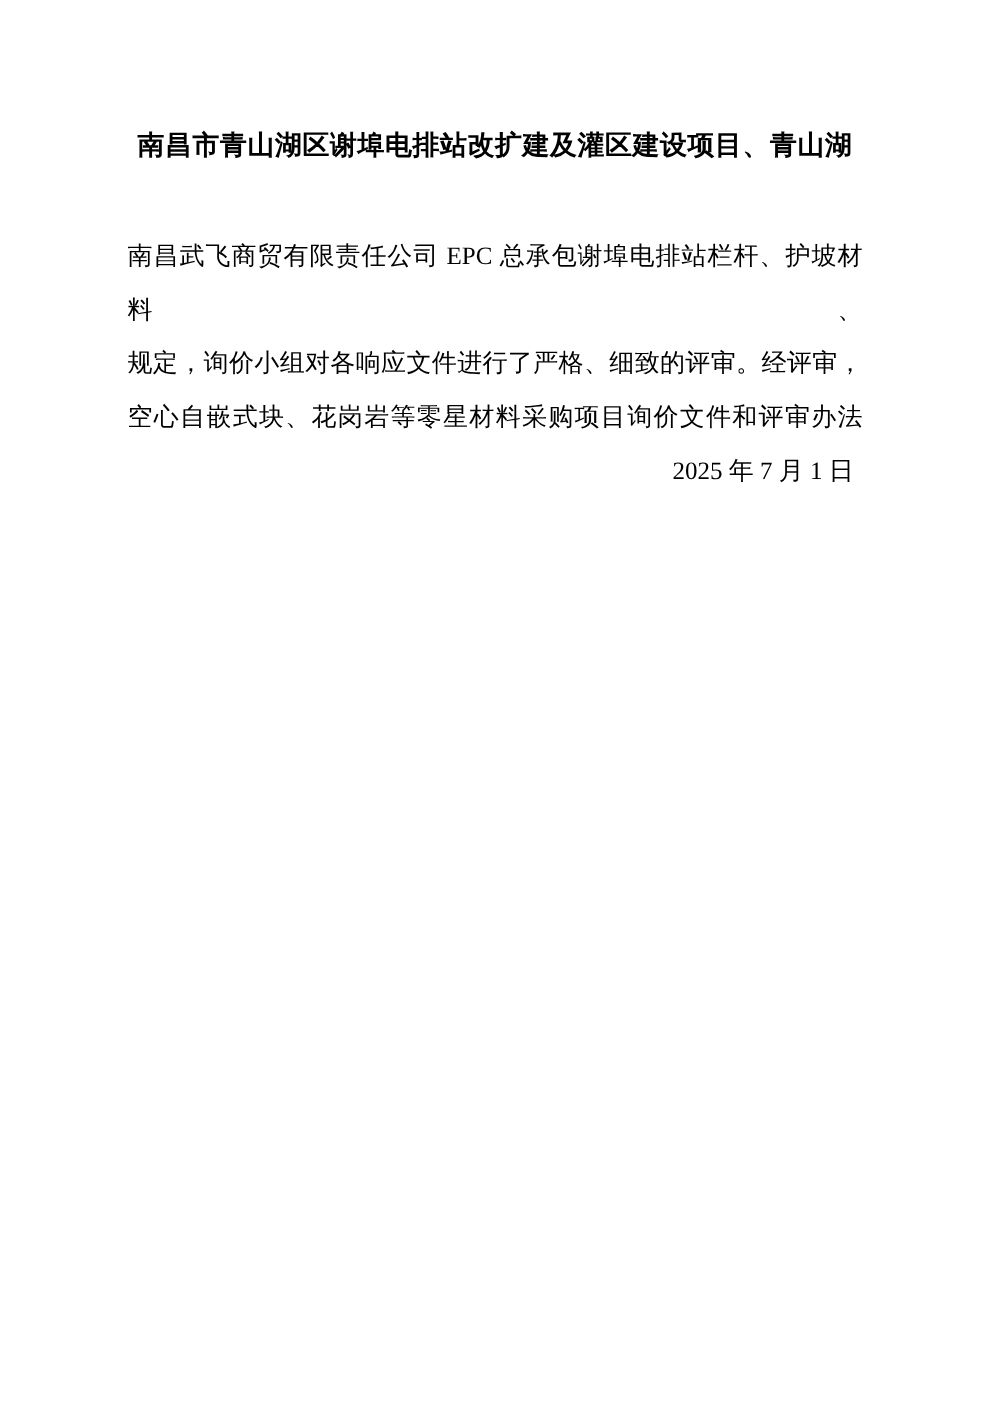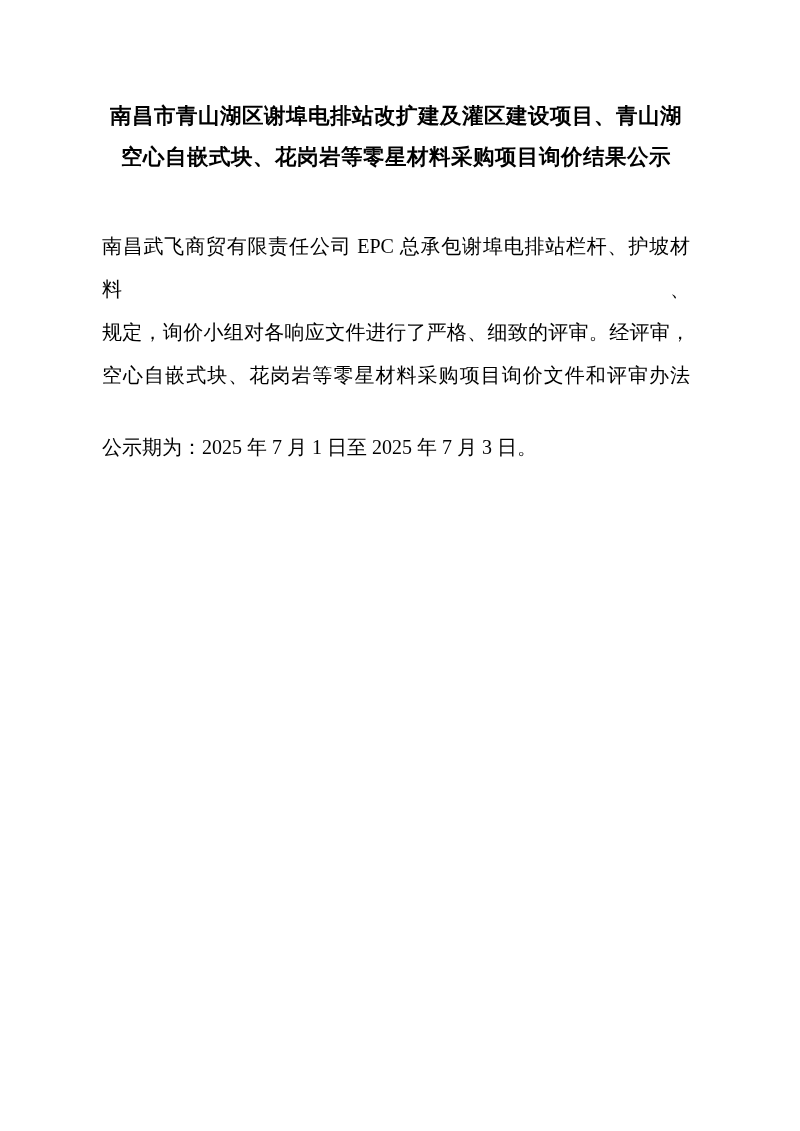--- a/index.html
+++ b/index.html
@@ -79,27 +79,26 @@
     white-space: nowrap;
   }
 </style>
 </head>
 <body>
 
 <div class="page">
 
   <div class="title-block">
     <div class="title-line">南昌市青山湖区谢埠电排站改扩建及灌区建设项目、青山湖</div>
-    <div class="title-line">空心自嵌式块、花岗岩等零星材料采购项目询价结果公示</div>
   </div>
 
   <div class="body-para">
     <div class="bline j">南昌武飞商贸有限责任公司 EPC 总承包谢埠电排站栏杆、护坡材料、</div>
     <div class="bline j">规定，询价小组对各响应文件进行了严格、细致的评审。经评审，</div>
     <div class="bline j">空心自嵌式块、花岗岩等零星材料采购项目询价文件和评审办法</div>
   </div>
 
 
-  <div class="notice-line">公示期为：2025 年 7 月 1 日至 2025 年 7 月 3 日。</div>
 
 
+  <div class="date-line">2025 年 7 月 1 日</div>
 
 </div>
 
 </body></html>

